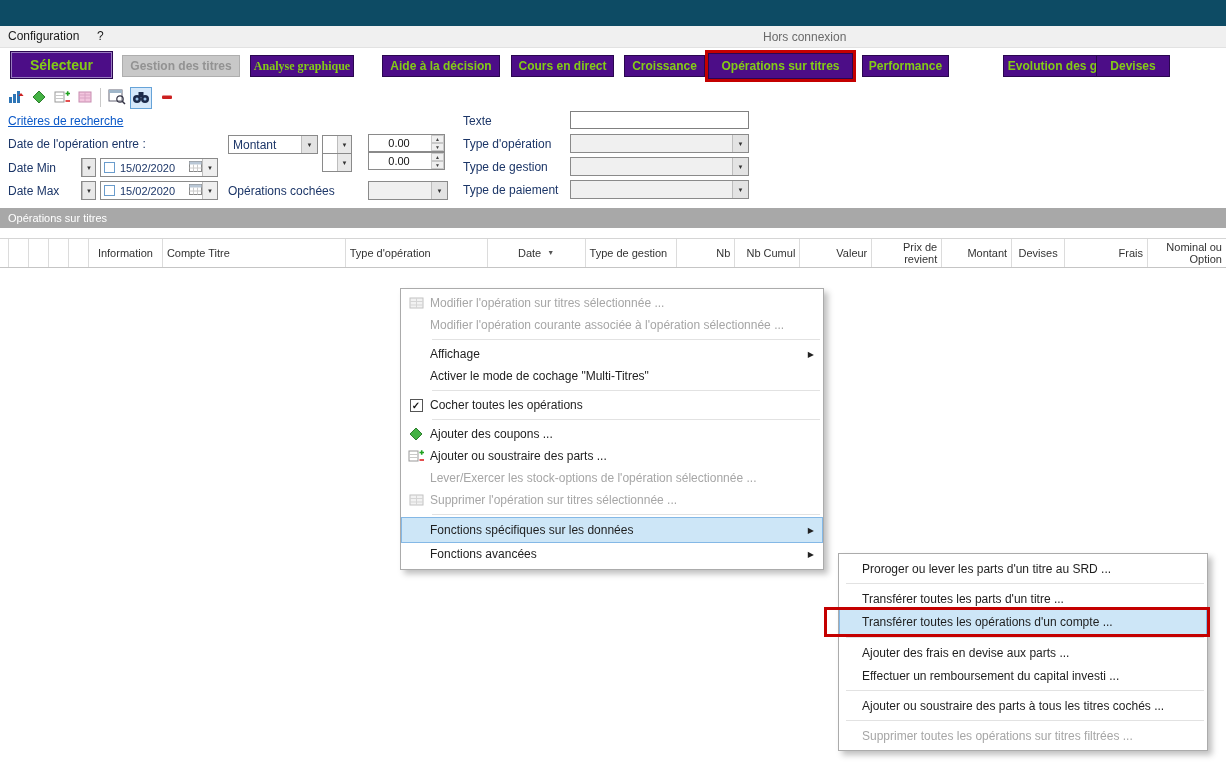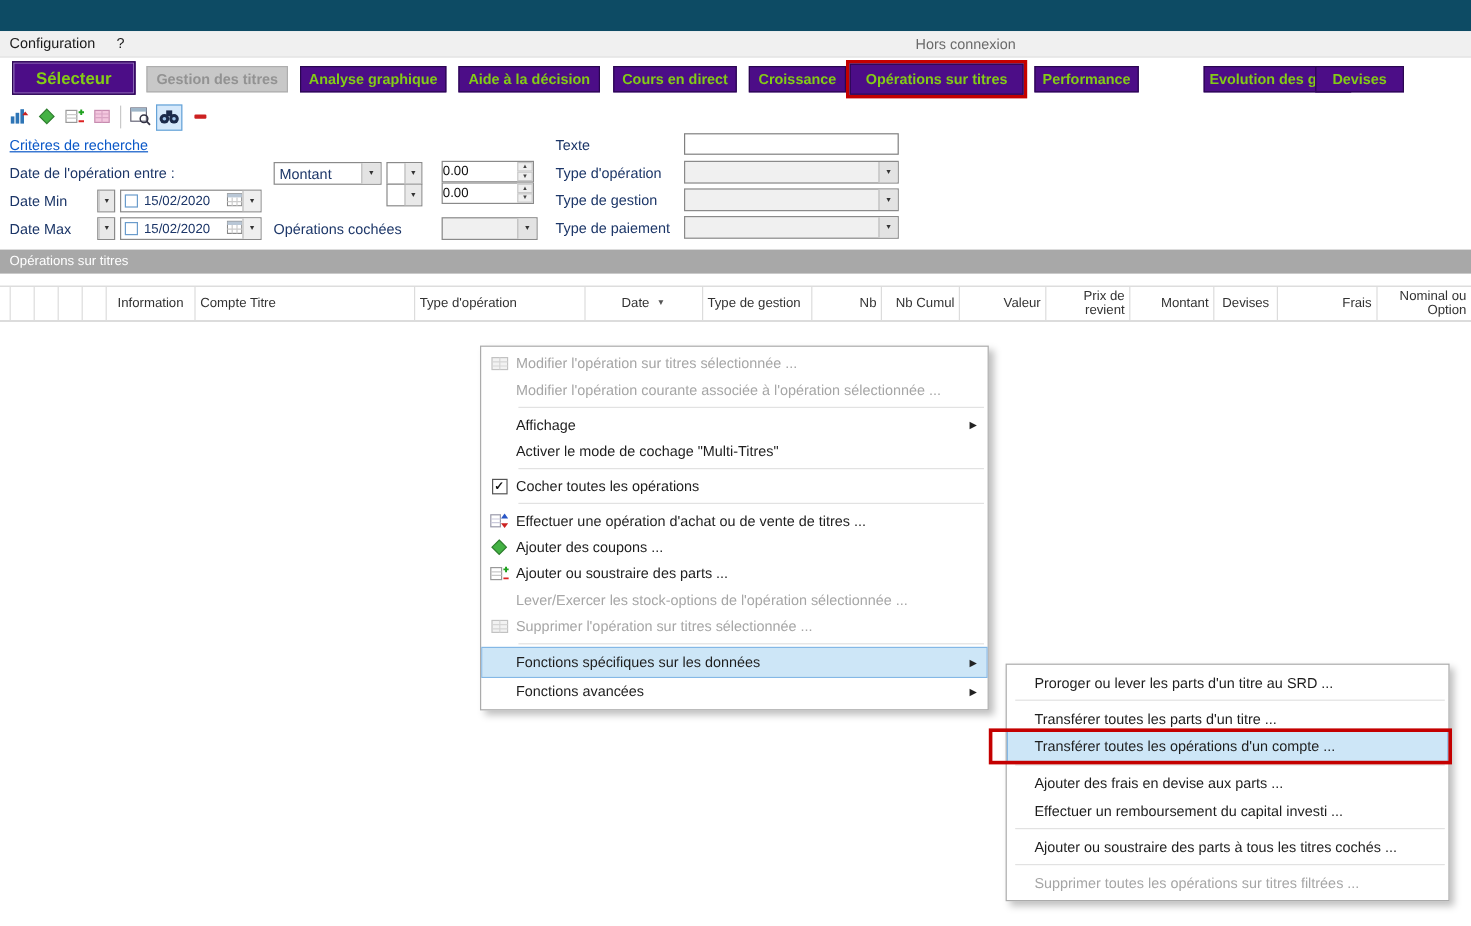--- a/index.html
+++ b/index.html
@@ -31,21 +31,21 @@
   
   .lbl { position:absolute; color:#1c3668; white-space:nowrap; }
   .link { position:absolute; color:#0a58c8; text-decoration:underline; cursor:pointer; white-space:nowrap; }
   .tinput { position:absolute; height:18px; border:1px solid #808080; background:#fff; font:11px "Liberation Sans",sans-serif; padding:0 3px; }
   .combo { position:absolute; height:19px; border:1px solid #8a8a8a; background:#f0f0f0; display:flex; align-items:center; cursor:pointer; }
   .combo .ctext { padding-left:4px; color:#1c3668; font-size:12px; }
   .combo .carrow { margin-left:auto; width:16px; height:100%; display:flex; align-items:center; justify-content:center;
                    background:#e3e3e3; border-left:1px solid #bdbdbd; font-size:6px; color:#333; }
   .combo.white { background:#fff; }
   .spinner { position:absolute; height:18px; border:1px solid #8a8a8a; background:#fff; display:flex; }
-  .spin-val { flex:1; text-align:left; font-size:11px; color:#111; padding:2px 2px 0 0; }
+  .spin-val { flex:1; text-align:center; font-size:11px; color:#111; padding:2px 2px 0 0; }
   .spin-btns { width:13px; display:flex; flex-direction:column; }
   .spin-btns span { flex:1; font-size:5px; display:flex; align-items:center; justify-content:center;
                     background:#efefef; border:1px solid #c9c9c9; color:#444; cursor:pointer; }
   .datefield { position:absolute; height:19px; border:1px solid #8a8a8a; background:#fff; display:flex; align-items:center; padding-left:3px; }
   .datefield .cb { width:11px; height:11px; border:1px solid #6a9ccc; background:#fff; margin-right:5px; cursor:pointer; }
   .datefield .dval { font-size:11px; color:#1c3668; flex:1; }
   .datefield .darrow { width:15px; height:100%; border-left:1px solid #bdbdbd; background:#efefef;
                        display:flex; align-items:center; justify-content:center; font-size:6px; color:#333; cursor:pointer; }
   .minicombo { position:absolute; height:19px; border:1px solid #8a8a8a; background:#fff; display:flex; cursor:pointer; }
   .minicombo .carrow { margin-left:auto; width:14px; height:100%; background:#e9e9e9; border-left:1px solid #bdbdbd;
@@ -92,21 +92,21 @@
     <span class="mitem" style="left:97px;">?</span>
     <span class="status">Hors connexion</span>
   </div>
 
   <div class="tab selector" style="left:10px; top:51px; width:103px; height:28px;">
       <span>Sélecteur</span>
     </div>
   <div class="tab disabled" style="left:122px; top:55px; width:118px; height:22px;">
       <span>Gestion des titres</span>
     </div>
-  <div class="tab" style="left:250px; top:55px; width:122px; height:22px;">
+  <div class="tab" style="left:250px; top:55px; width:104px; height:22px;font-family:Liberation Serif, serif;">
       <span>Analyse graphique</span>
     </div>
   <div class="tab" style="left:382px; top:55px; width:118px; height:22px;">
       <span>Aide à la décision</span>
     </div>
   <div class="tab" style="left:511px; top:55px; width:103px; height:22px;">
       <span>Cours en direct</span>
     </div>
   <div class="tab" style="left:624px; top:55px; width:81px; height:22px;">
       <span>Croissance</span>
@@ -318,32 +318,20 @@
     <div class="msep"></div>
     <div class="mi">
       <span class="mi-icon">
           <span class="cbx">✓</span>
         </span>
       <span class="mi-label">Cocher toutes les opérations</span>
     </div>
     <div class="msep"></div>
     <div class="mi">
       <span class="mi-icon">
-          <svg width="16" height="14">
-            <rect x="1" y="2" width="8" height="10" fill="#fff" stroke="#99a"></rect>
-            <line x1="1" y1="5.5" x2="9" y2="5.5" stroke="#ccd"></line>
-            <line x1="1" y1="8.5" x2="9" y2="8.5" stroke="#ccd"></line>
-            <path d="M12.5 1l3 4h-6z" fill="#2a56c6"></path>
-            <path d="M12.5 13l-3-4h6z" fill="#cc2222"></path>
-          </svg>
-        </span>
-      <span class="mi-label">Effectuer une opération d'achat ou de vente de titres ...</span>
-    </div>
-    <div class="mi">
-      <span class="mi-icon">
           <svg width="14" height="14">
             <polygon points="7,1 13,7 7,13 1,7" fill="#44b244" stroke="#2d7d2d"></polygon>
           </svg>
         </span>
       <span class="mi-label">Ajouter des coupons ...</span>
     </div>
     <div class="mi">
       <span class="mi-icon">
           <svg width="16" height="14">
             <rect x="1" y="2" width="9" height="10" fill="#fff" stroke="#999"></rect>

